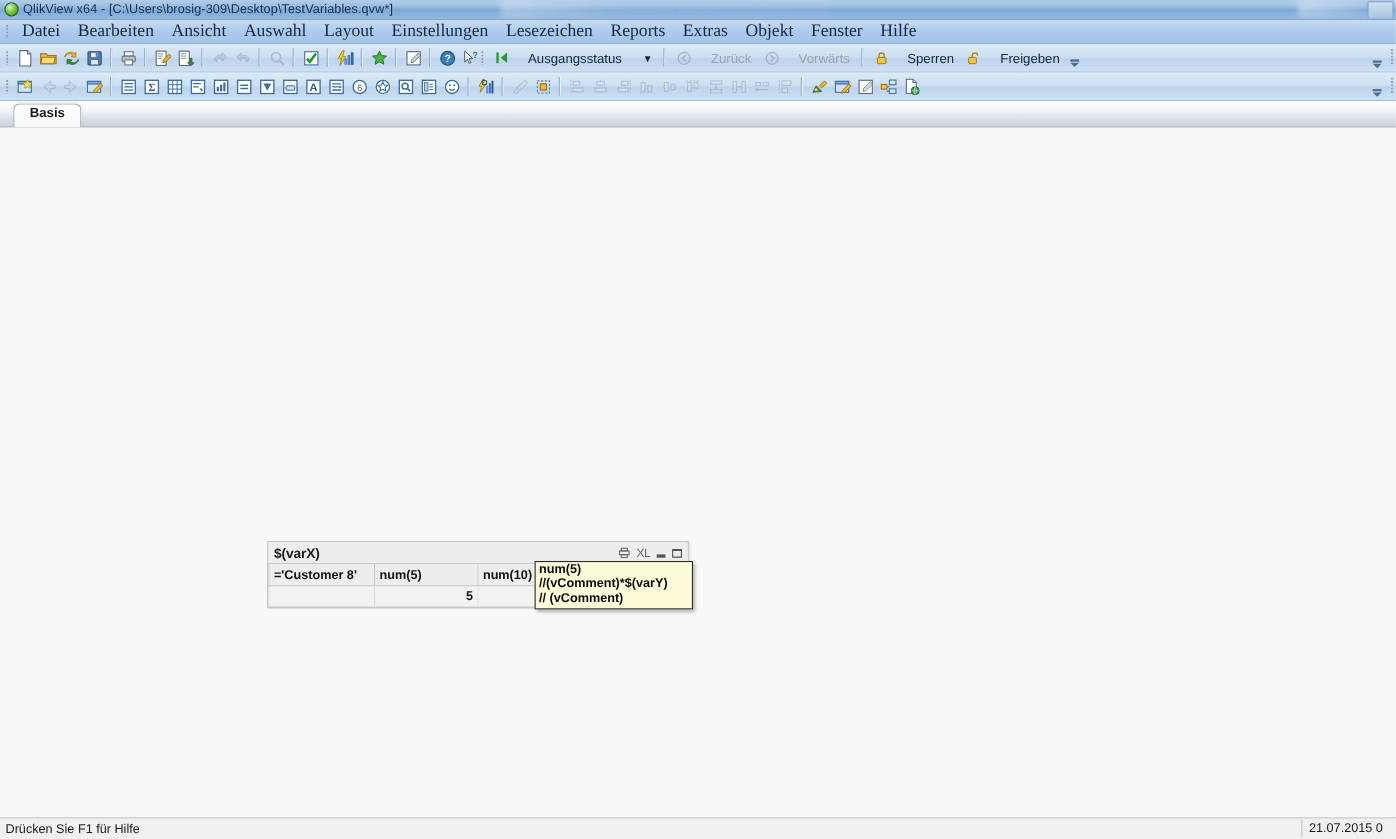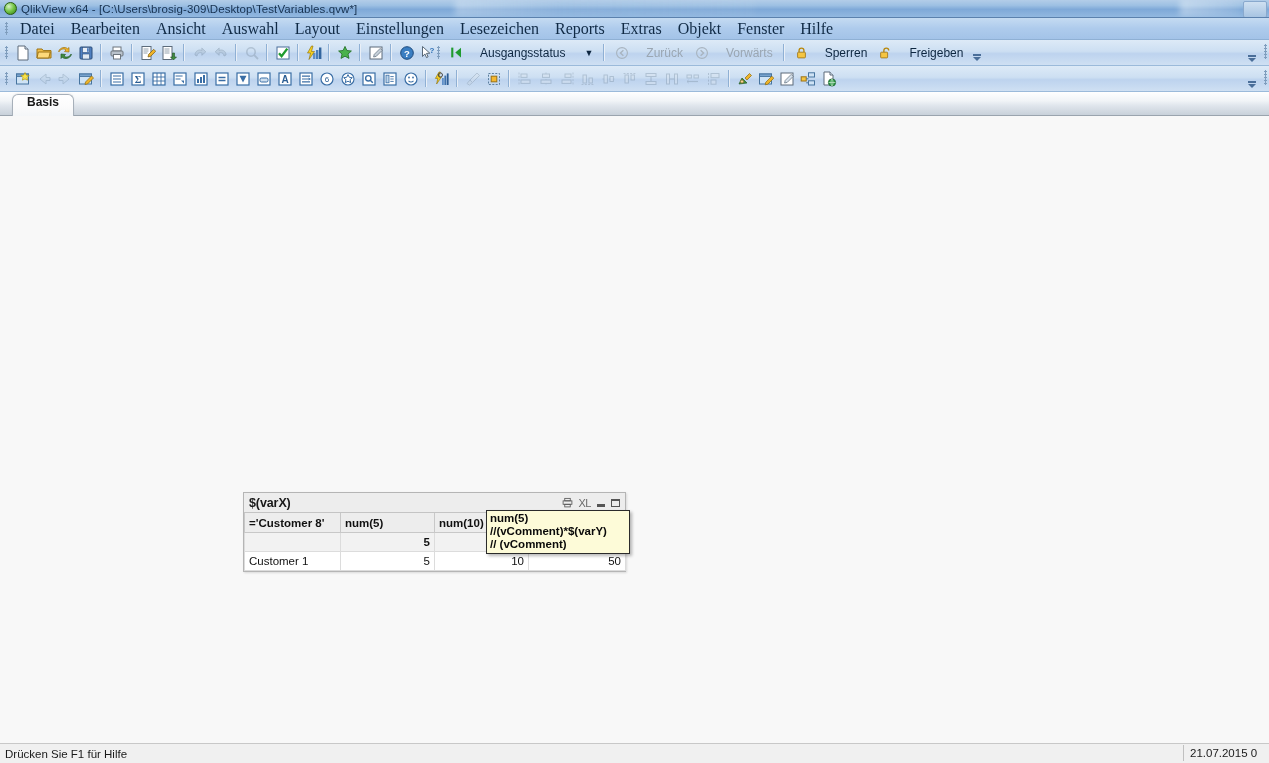--- a/index.html
+++ b/index.html
@@ -829,26 +829,20 @@
             <th>num(5)</th>
           </tr>
         </thead>
         <tbody>
           <tr class="total-row">
             <td></td>
             <td>5</td>
             <td>10</td>
             <td>50</td>
           </tr>
-          <tr class="data-row">
-            <td>Customer 1</td>
-            <td class="num">5</td>
-            <td class="num">10</td>
-            <td class="num">50</td>
-          </tr>
         </tbody>
       </table>
     </div>
 
     <div class="qv-tooltip">
       <div class="ln">num(5)</div>
       <div class="ln">//(vComment)*$(varY)</div>
       <div class="ln">// (vComment)</div>
     </div>
 

